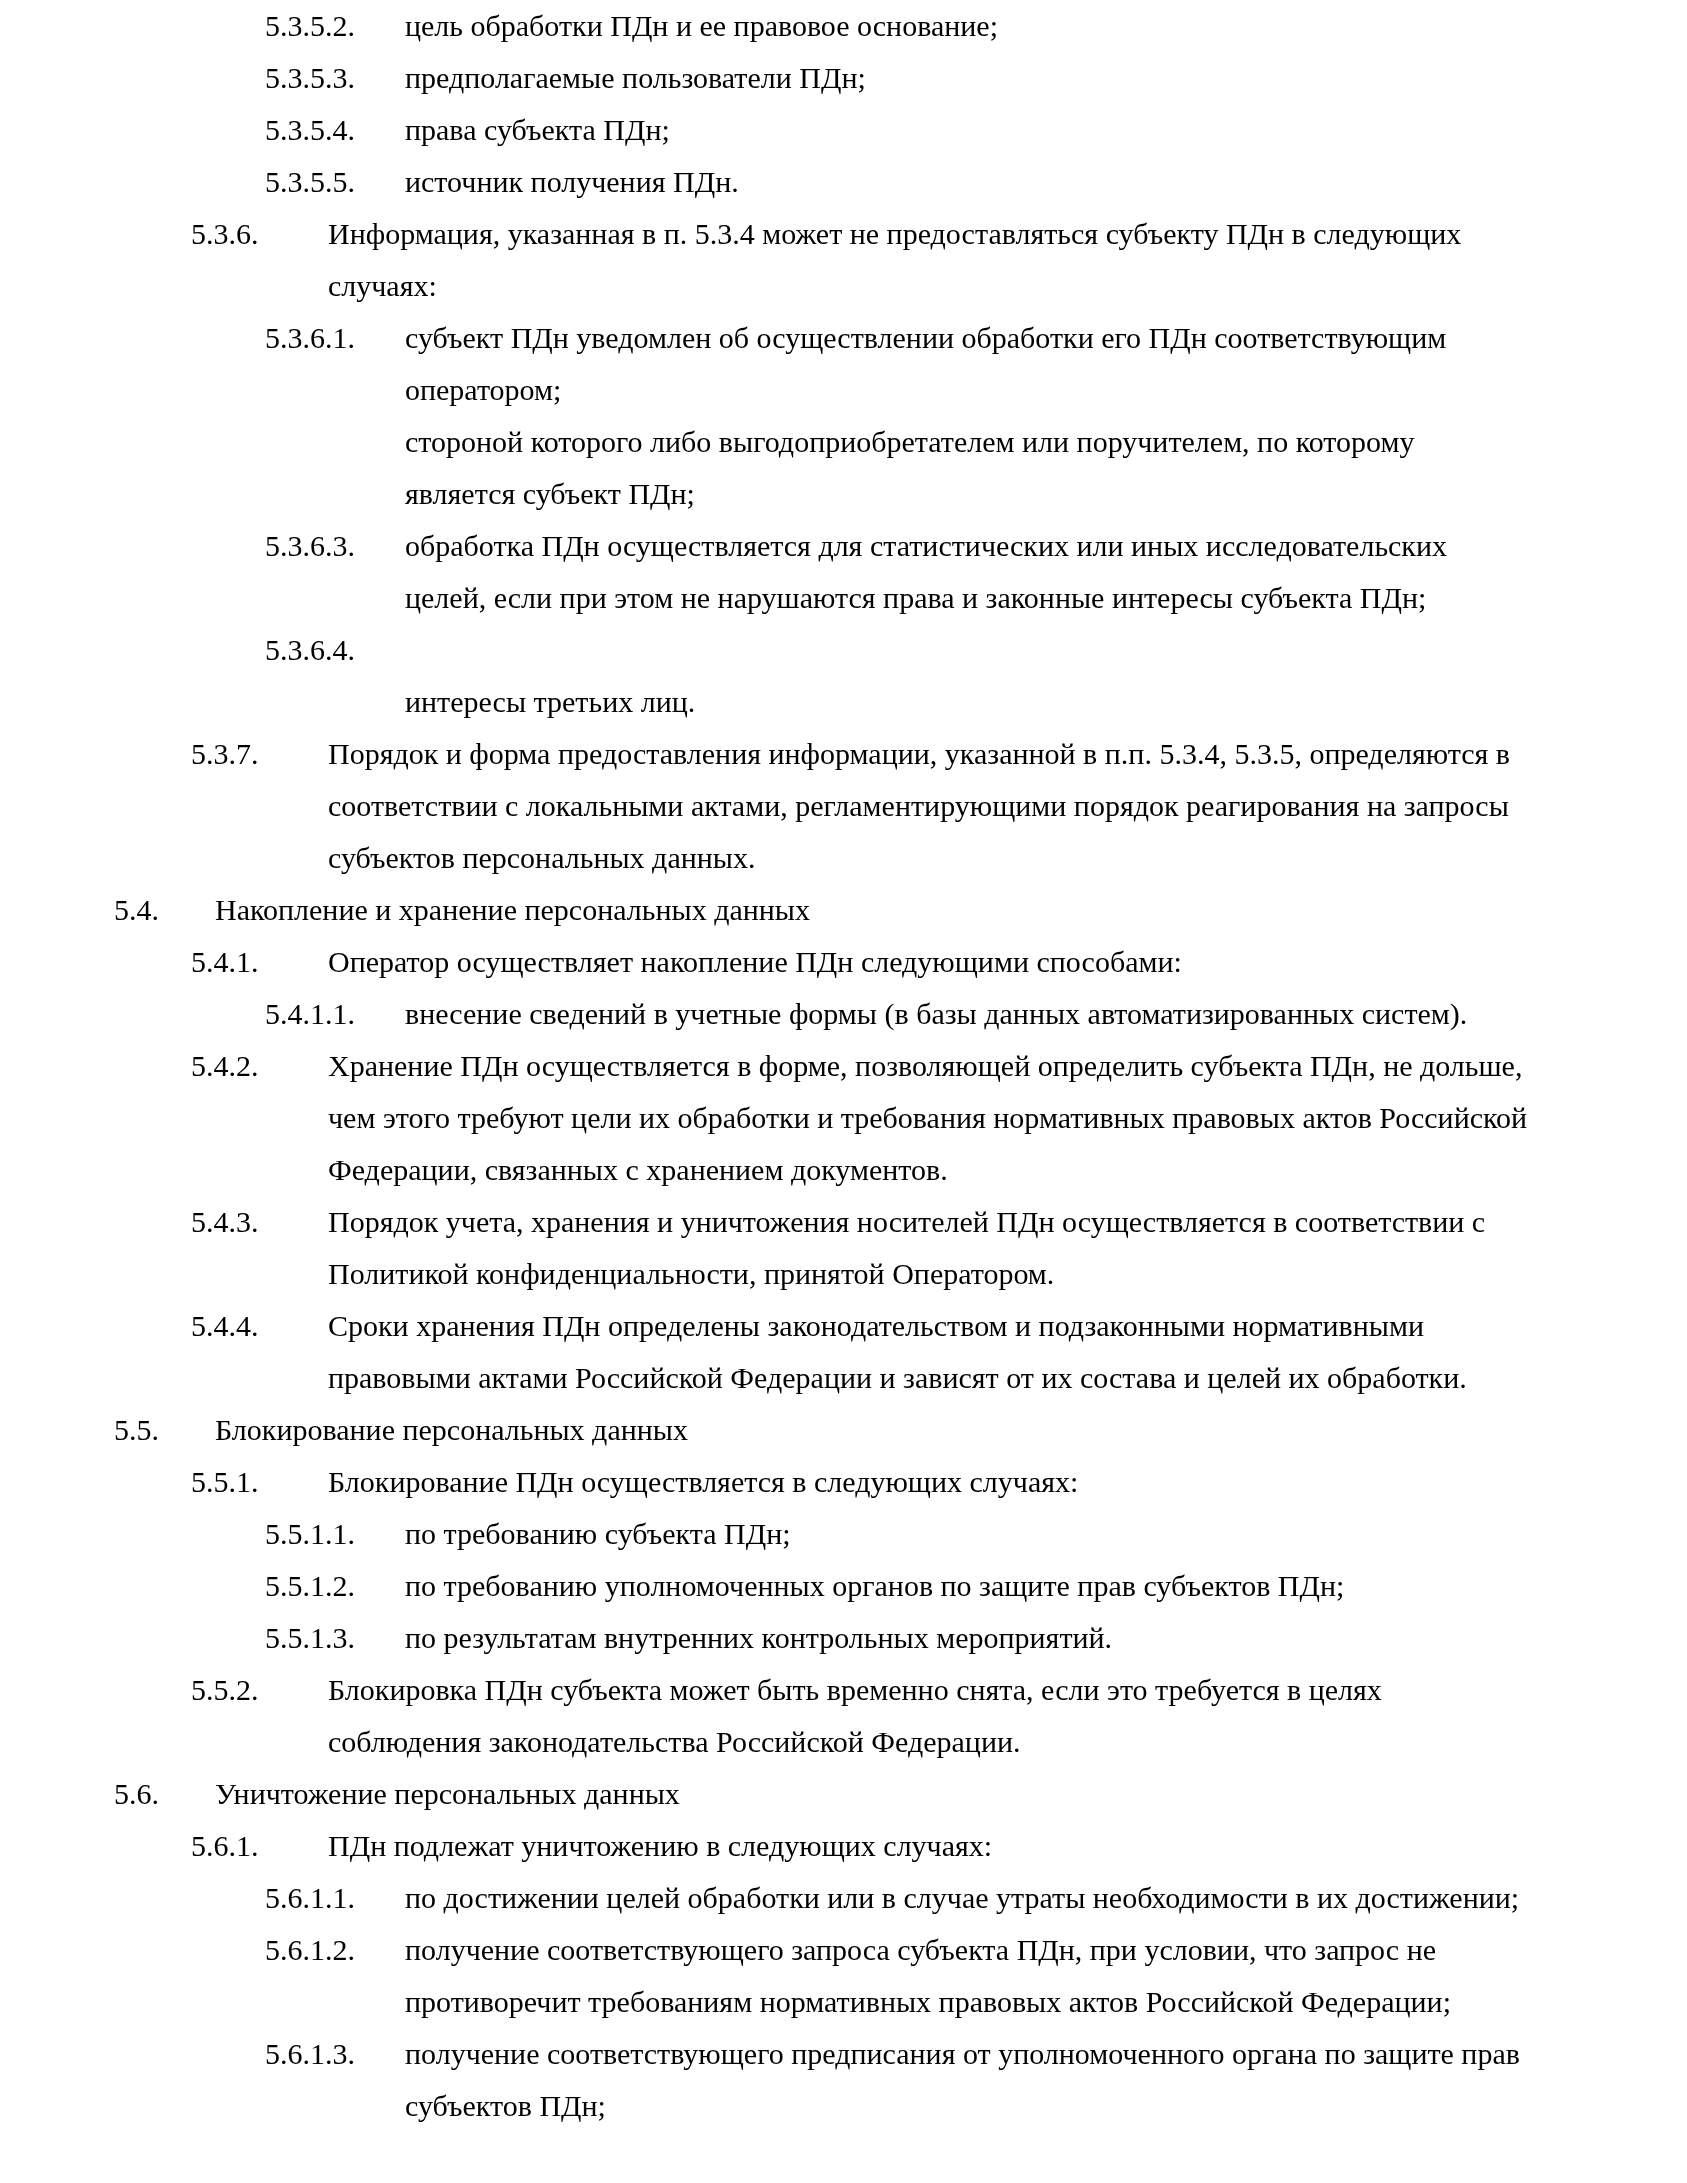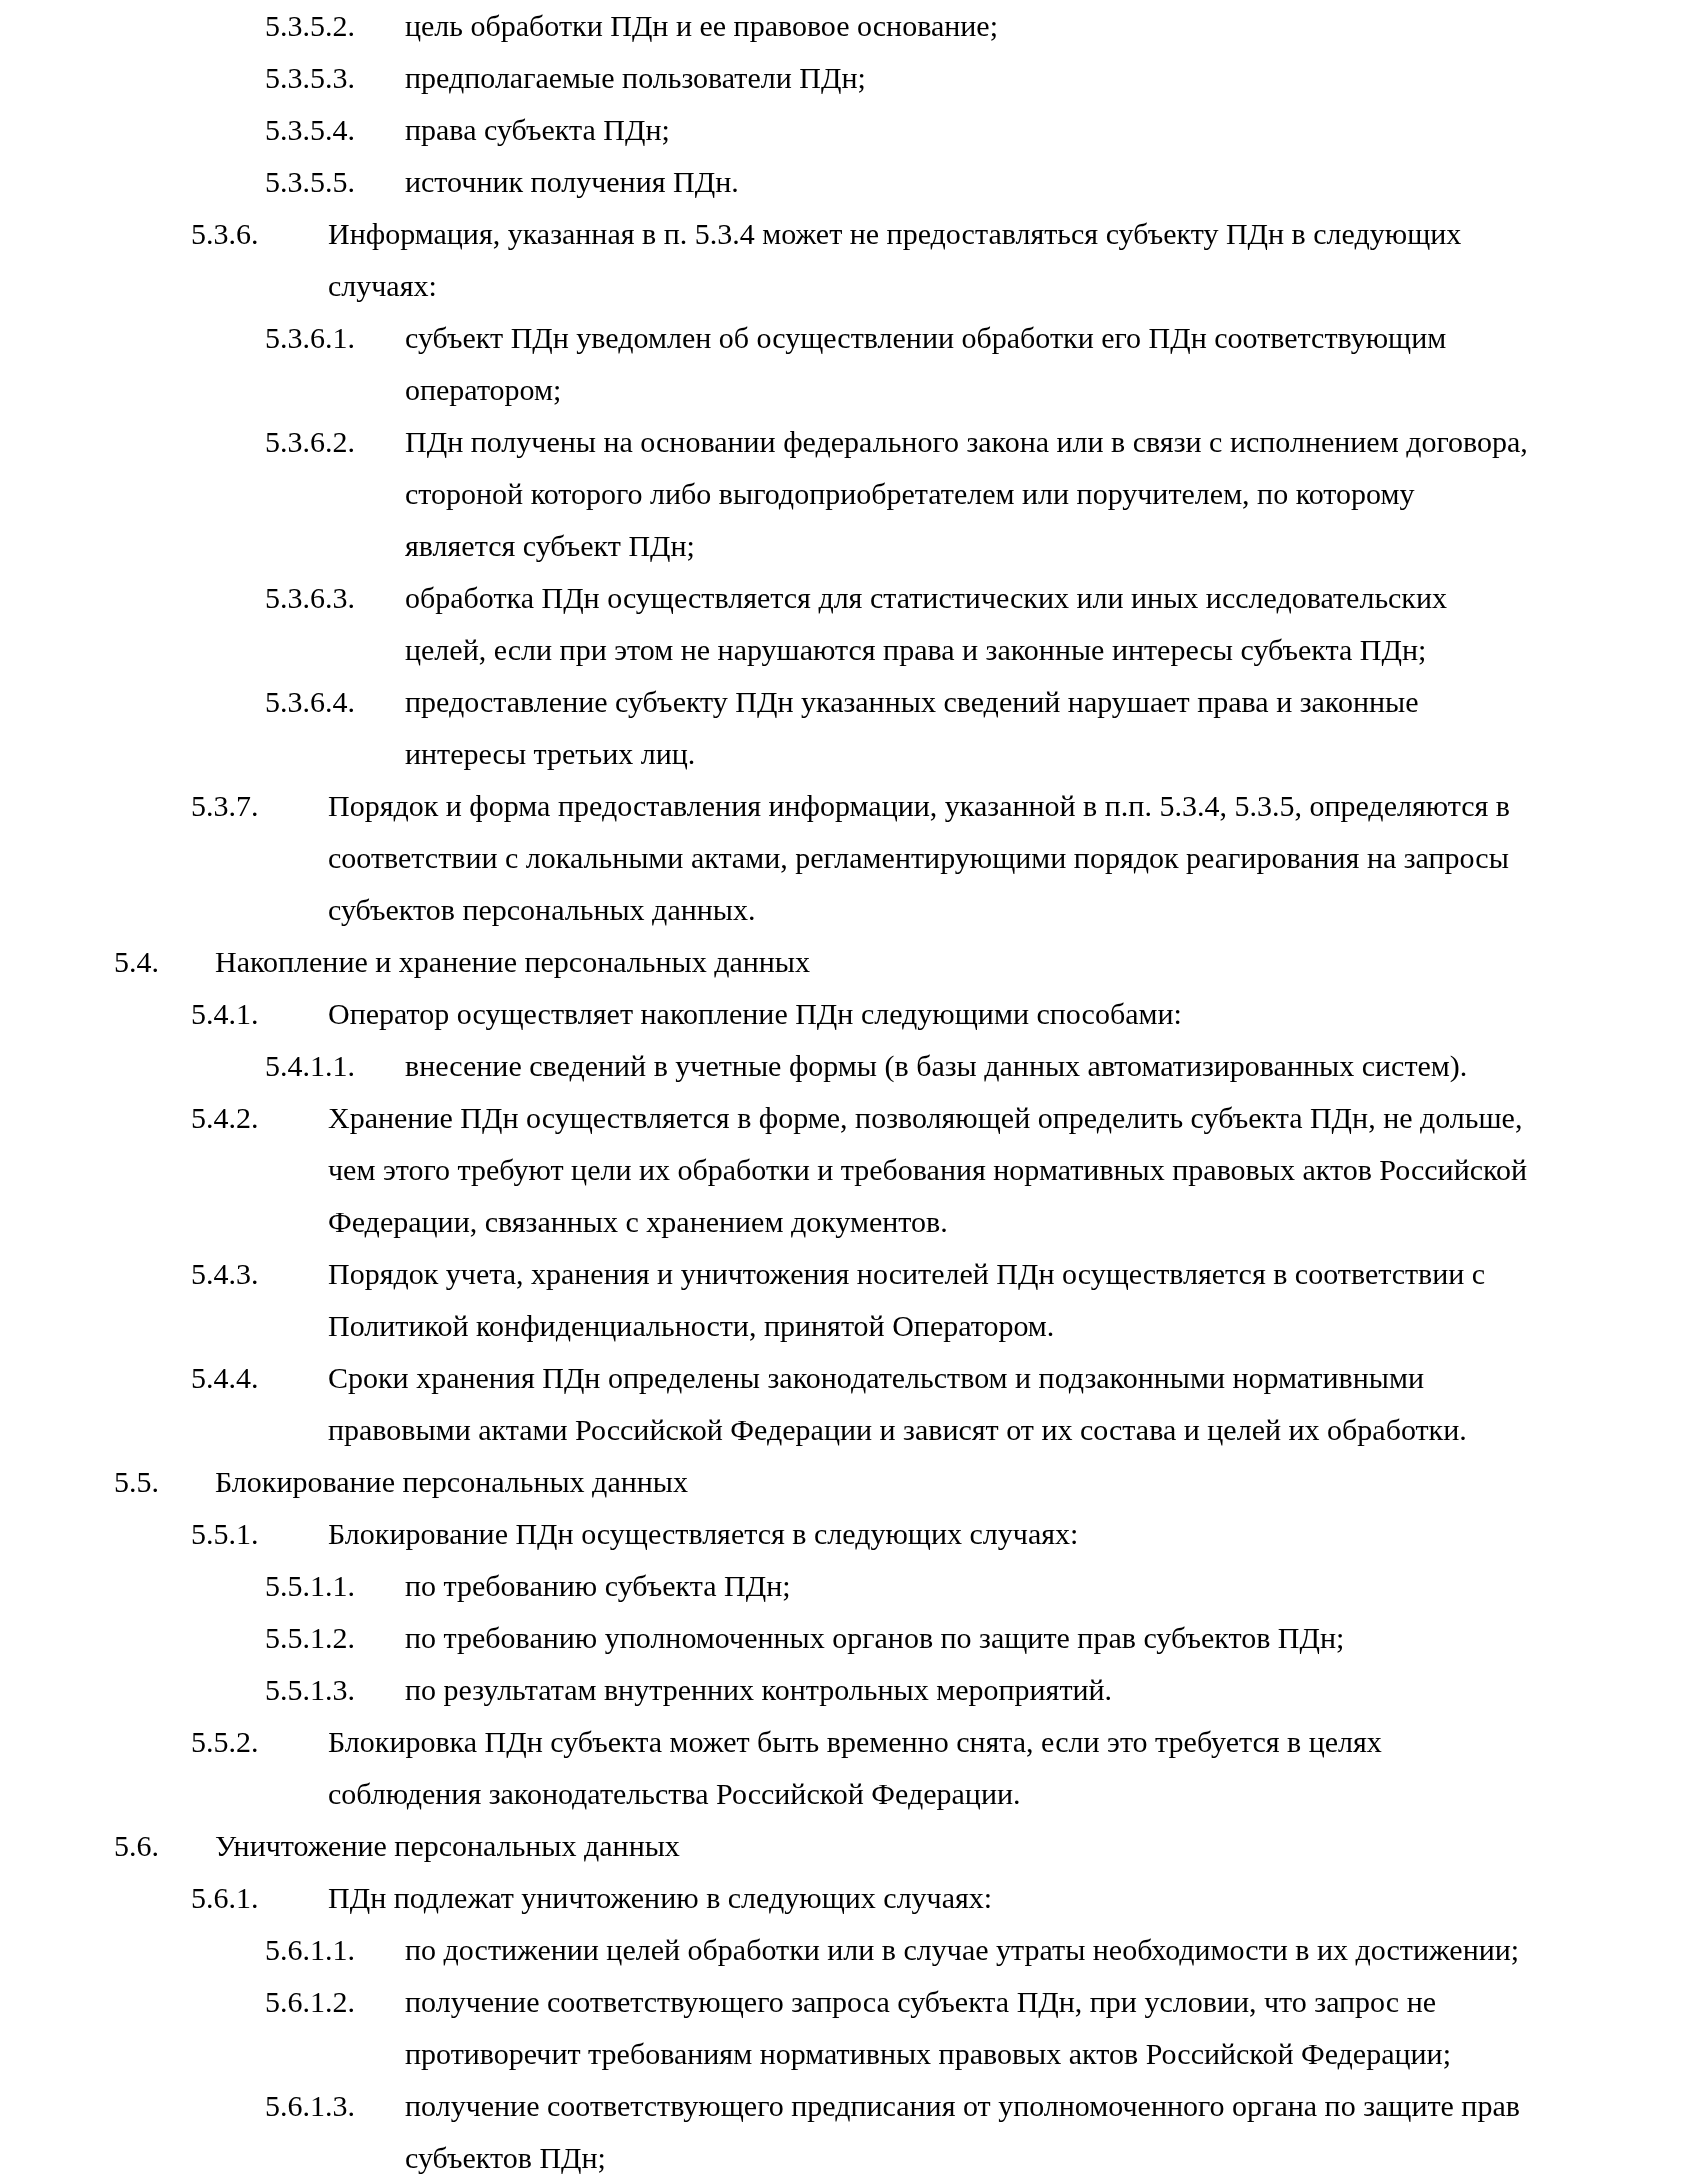--- a/index.html
+++ b/index.html
@@ -56,39 +56,34 @@
       <span class="txt">случаях:</span>
     </div>
     <div class="row lvl3">
       <span class="num">5.3.6.1.</span>
       <span class="txt">субъект ПДн уведомлен об осуществлении обработки его ПДн соответствующим</span>
     </div>
     <div class="row lvl3">
       <span class="txt">оператором;</span>
     </div>
     <div class="row lvl3">
-      <span class="num">5.3.6.2.</span>
-      <span class="txt">ПДн получены на основании федерального закона или в связи с исполнением договора,</span>
-    </div>
-    <div class="row lvl3">
       <span class="txt">стороной которого либо выгодоприобретателем или поручителем, по которому</span>
     </div>
     <div class="row lvl3">
       <span class="txt">является субъект ПДн;</span>
     </div>
     <div class="row lvl3">
       <span class="num">5.3.6.3.</span>
       <span class="txt">обработка ПДн осуществляется для статистических или иных исследовательских</span>
     </div>
     <div class="row lvl3">
       <span class="txt">целей, если при этом не нарушаются права и законные интересы субъекта ПДн;</span>
     </div>
     <div class="row lvl3">
       <span class="num">5.3.6.4.</span>
-      <span class="txt">предоставление субъекту ПДн указанных сведений нарушает права и законные</span>
     </div>
     <div class="row lvl3">
       <span class="txt">интересы третьих лиц.</span>
     </div>
     <div class="row lvl2">
       <span class="num">5.3.7.</span>
       <span class="txt">Порядок и форма предоставления информации, указанной в п.п. 5.3.4, 5.3.5, определяются в</span>
     </div>
     <div class="row lvl2">
       <span class="txt">соответствии с локальными актами, регламентирующими порядок реагирования на запросы</span>

